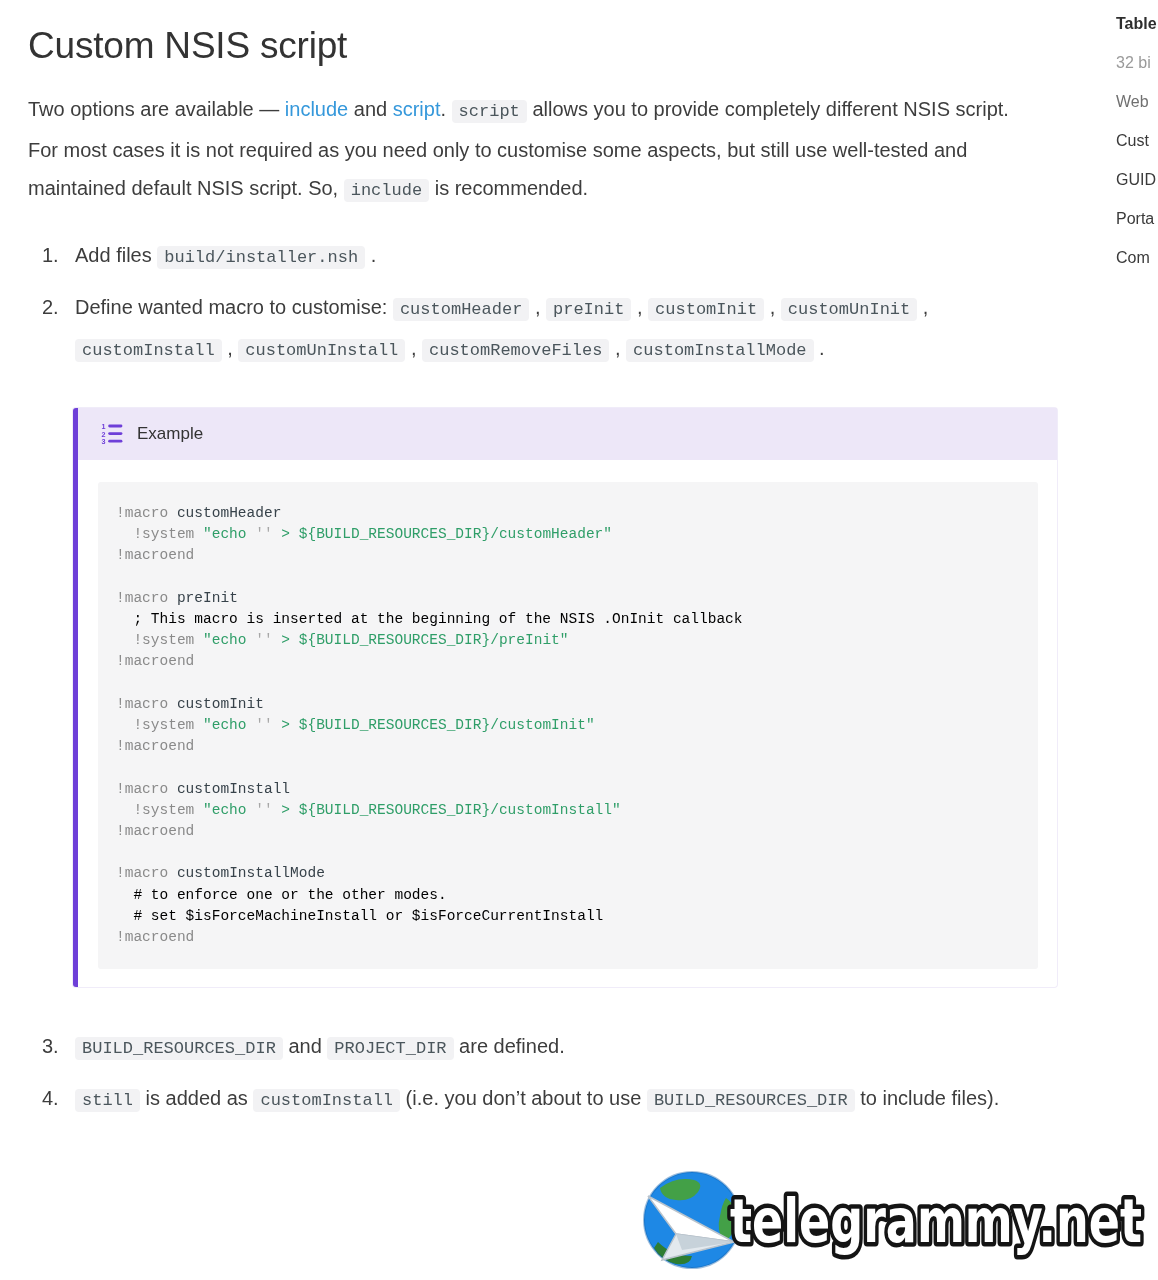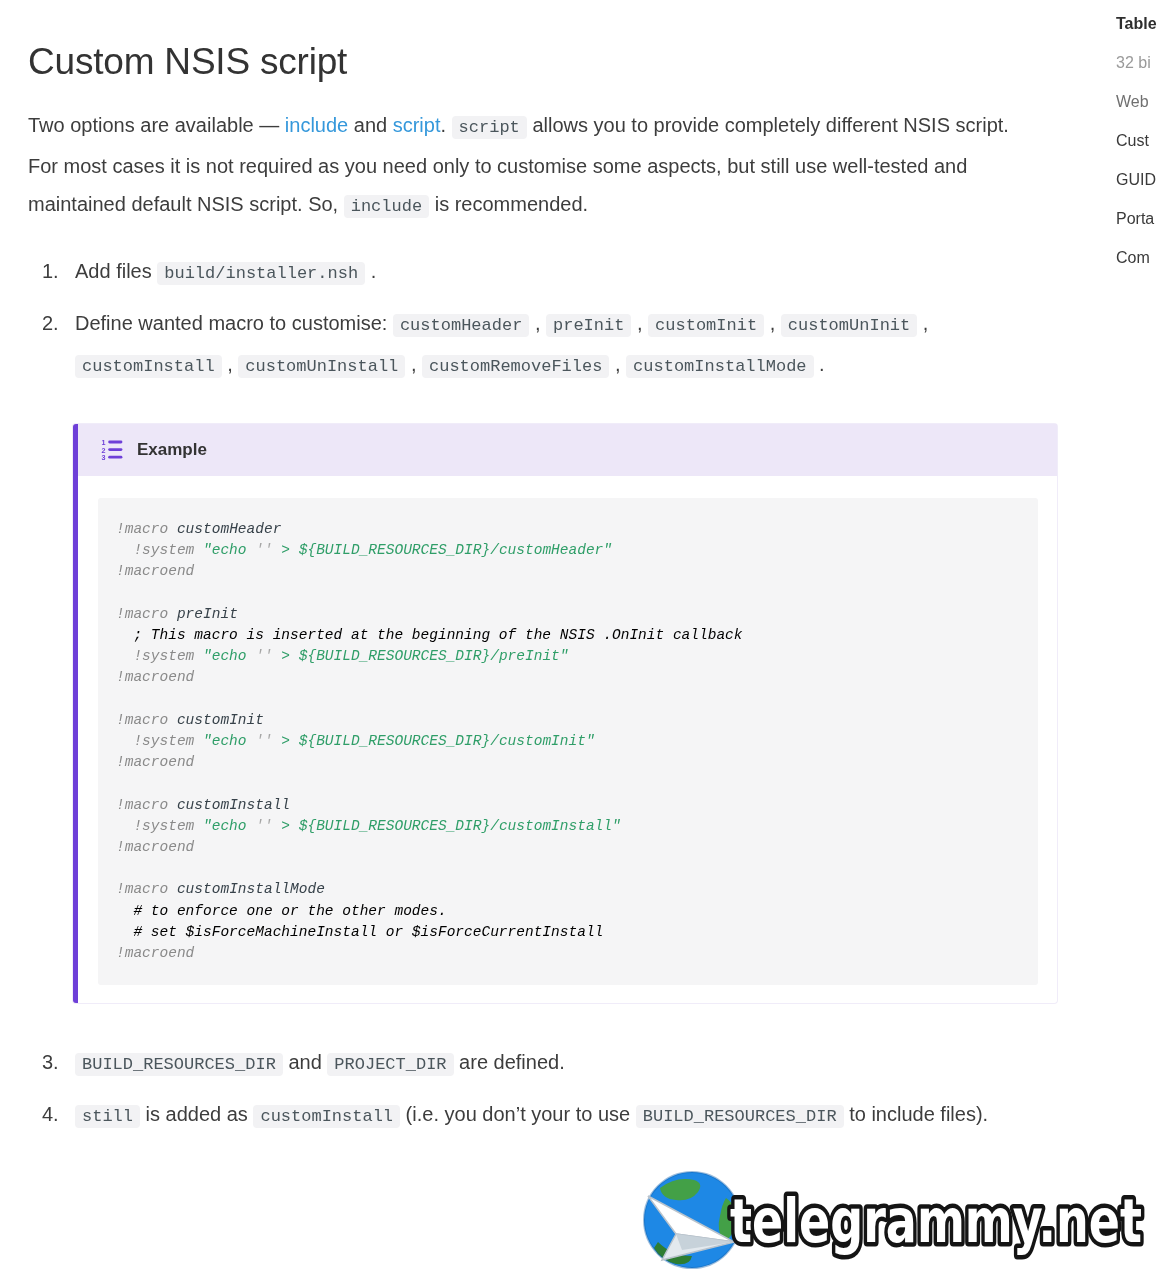--- a/index.html
+++ b/index.html
@@ -3,21 +3,21 @@
 <meta charset="utf-8">
 <style>
   * { margin:0; padding:0; box-sizing:border-box; }
   html,body { background:#fff; }
   .page {
     position:relative; width:1158px; height:1280px;
     background:#fff; overflow:hidden;
     font-family:"Liberation Sans", sans-serif;
     color:#3d3d3d;
   }
-  .main { position:absolute; left:28px; top:16px; width:1032px; }
+  .main { position:absolute; left:28px; top:0; width:1032px; }
   .page-title {
     margin-top:22px; font-size:37px; font-weight:300; color:#333;
     letter-spacing:-0.2px; line-height:48px;
   }
   .para {
     margin-top:20px; font-size:20px; line-height:38px; color:#3d3d3d;
     width:1012px;
   }
   .link { color:#3598db; cursor:pointer; }
   .chip {
@@ -35,22 +35,22 @@
     border-left:5px solid #6e3fd8;
     border-radius:3px;
     box-shadow:0 0 0 1px #f0ecf9;
     background:#fff;
   }
   .callout-header {
     display:flex; align-items:center;
     background:#ede7f8; height:52px; padding-left:22px;
   }
   .callout-icon { width:24px; height:24px; flex:none; }
-  .callout-title { margin-left:13px; font-size:17px; font-weight:bold; color:#333; }
-  .callout-body { padding:22px 19px 18px 20px;font-style:italic; }
+  .callout-title { margin-left:13px; font-size:17px; font-weight:normal; color:#333; }
+  .callout-body { padding:22px 19px 18px 20px; }
   .code-block {
     background:#f5f5f6; border-radius:3px;
     padding:21px 18px; overflow:hidden;
   }
   .code-line {
     font-family:"Liberation Mono","DejaVu Sans Mono",monospace;
     font-size:14.5px; line-height:21.2px; white-space:pre; color:#5a5a5a;
   }
   .tok-kw   { color:#8a8a8a; }
   .tok-name { color:#37424a; }
@@ -132,21 +132,21 @@
       </div>
     </div>
 
     <div class="steps steps-after">
       <div class="step">
         <span class="step-num">3.</span>
         <span class="step-body"><span class="chip">BUILD_RESOURCES_DIR</span><span> and </span><span class="chip">PROJECT_DIR</span><span> are defined.</span></span>
       </div>
       <div class="step">
         <span class="step-num">4.</span>
-        <span class="step-body"><span class="chip">still</span><span> is added as </span><span class="chip">customInstall</span><span> (i.e. you don’t your to use </span><span class="chip">BUILD_RESOURCES_DIR</span><span> to include files).</span></span>
+        <span class="step-body"><span class="chip">still</span><span> is added as </span><span class="chip">customInstall</span><span> (i.e. you don’t about to use </span><span class="chip">BUILD_RESOURCES_DIR</span><span> to include files).</span></span>
       </div>
     </div>
 
   </div>
 
   <div class="toc">
     <div class="toc-title">Table</div>
     <div class="toc-item toc-muted-1">32 bi</div>
     <div class="toc-item toc-muted-2">Web</div>
     <div class="toc-item toc-dark">Cust</div>

